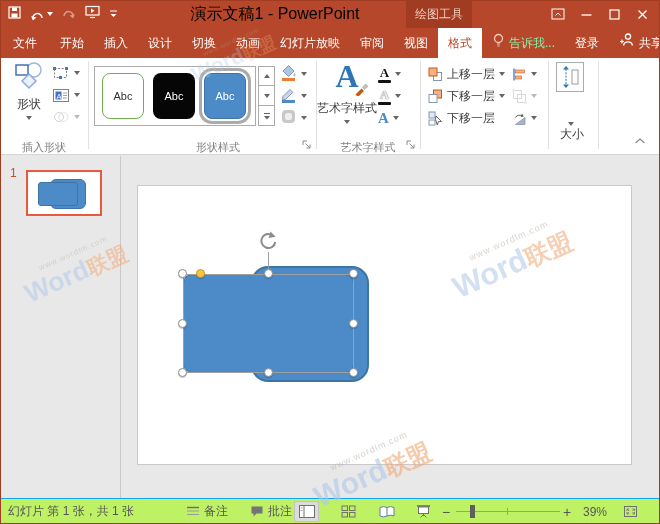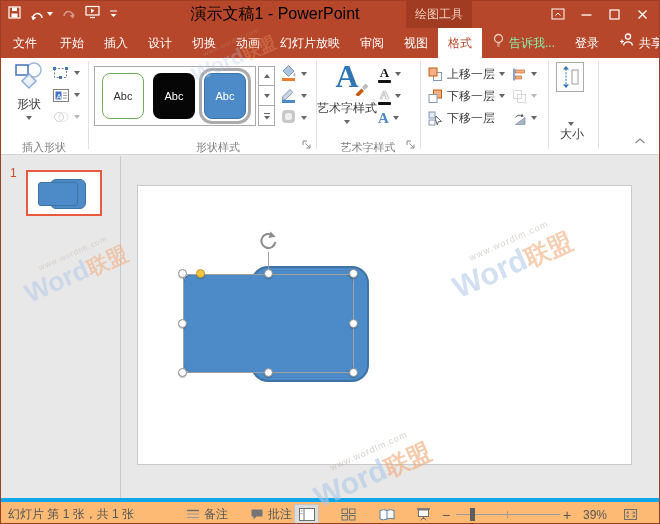--- a/index.html
+++ b/index.html
@@ -68,22 +68,22 @@
   .mini{position:absolute;background:#4C8BC7;border:1px solid #3E74A3;}
   .slide{position:absolute;left:137px;top:29px;width:495px;height:280px;background:#fff;border:1px solid #C9C9C9;}
   .shape{position:absolute;background:#4C8BC7;}
   .selrect{position:absolute;border:1px solid #A0A0A0;}
   .handle{position:absolute;width:9px;height:9px;border-radius:50%;background:#fff;
           border:1px solid #8C8C8C;box-shadow:0 1px 1px rgba(0,0,0,.2);}
   .handle.yellow{background:#F5C542;border-color:#C99A2C;}
   .rotline{position:absolute;width:1px;background:#A0A0A0;}
 
   
-  .statusbar{position:absolute;left:0;top:498px;width:660px;height:26px;background:#fdba74;
-             border-top:4px solid #0ea5e9;font-size:12px;color:#565656;}
+  .statusbar{position:absolute;left:0;top:498px;width:660px;height:26px;background:#bef264;
+             border-top:1px solid #0ea5e9;font-size:12px;color:#565656;}
   .sb{position:absolute;top:0;height:25px;display:flex;align-items:center;gap:4px;}
   .viewbtn{position:absolute;top:2px;width:25px;height:21px;display:flex;align-items:center;justify-content:center;}
   .viewbtn.active{background:#DCDCDC;border:1px solid #C3C3C3;}
   .ztrack{position:absolute;left:456px;top:12px;width:104px;height:1px;background:#9C9C9C;}
   .ztick{position:absolute;left:507px;top:9px;width:1px;height:7px;background:#9C9C9C;}
   .zthumb{position:absolute;left:470px;top:6px;width:5px;height:13px;background:#5E5E5E;}
 
   
   .wm{position:absolute;transform:rotate(-24deg);pointer-events:none;z-index:60;line-height:1;white-space:nowrap;}
   .wm .url{font-size:9px;color:#BCB4A9;letter-spacing:1px;margin-left:26px;margin-bottom:2px;}

